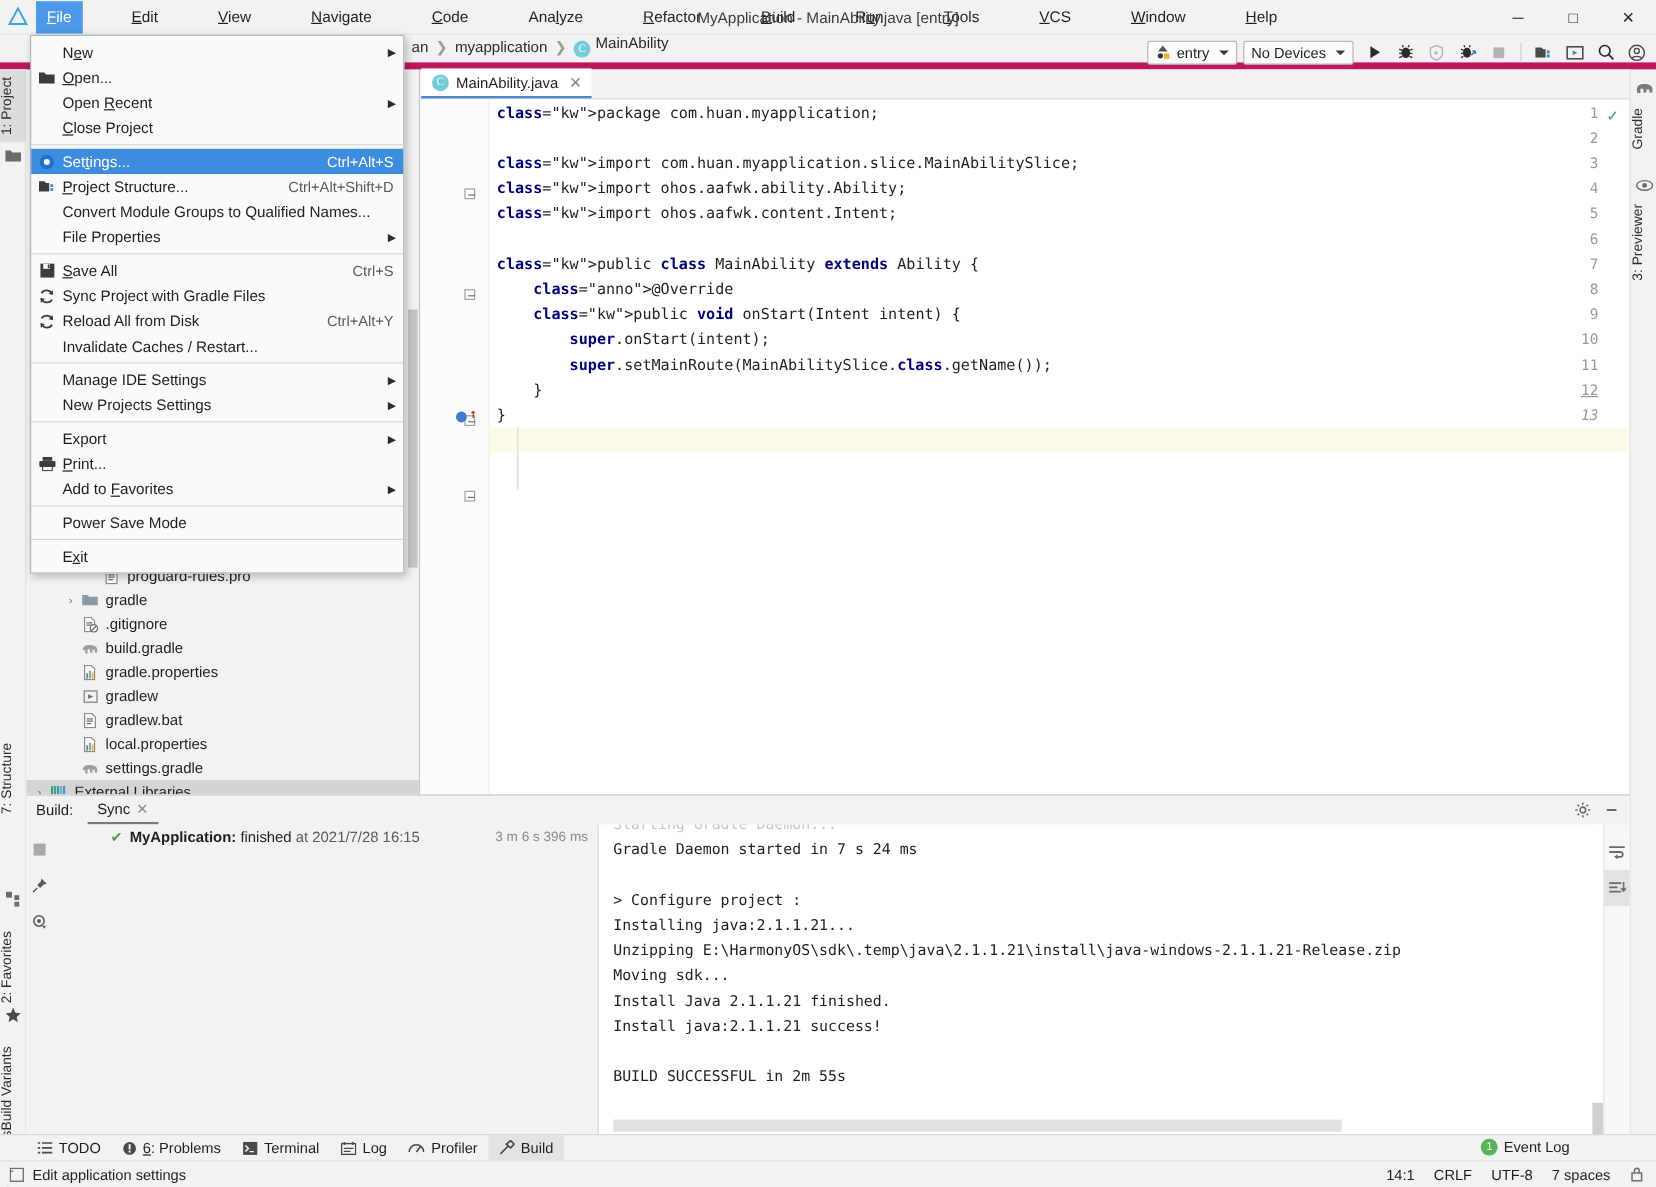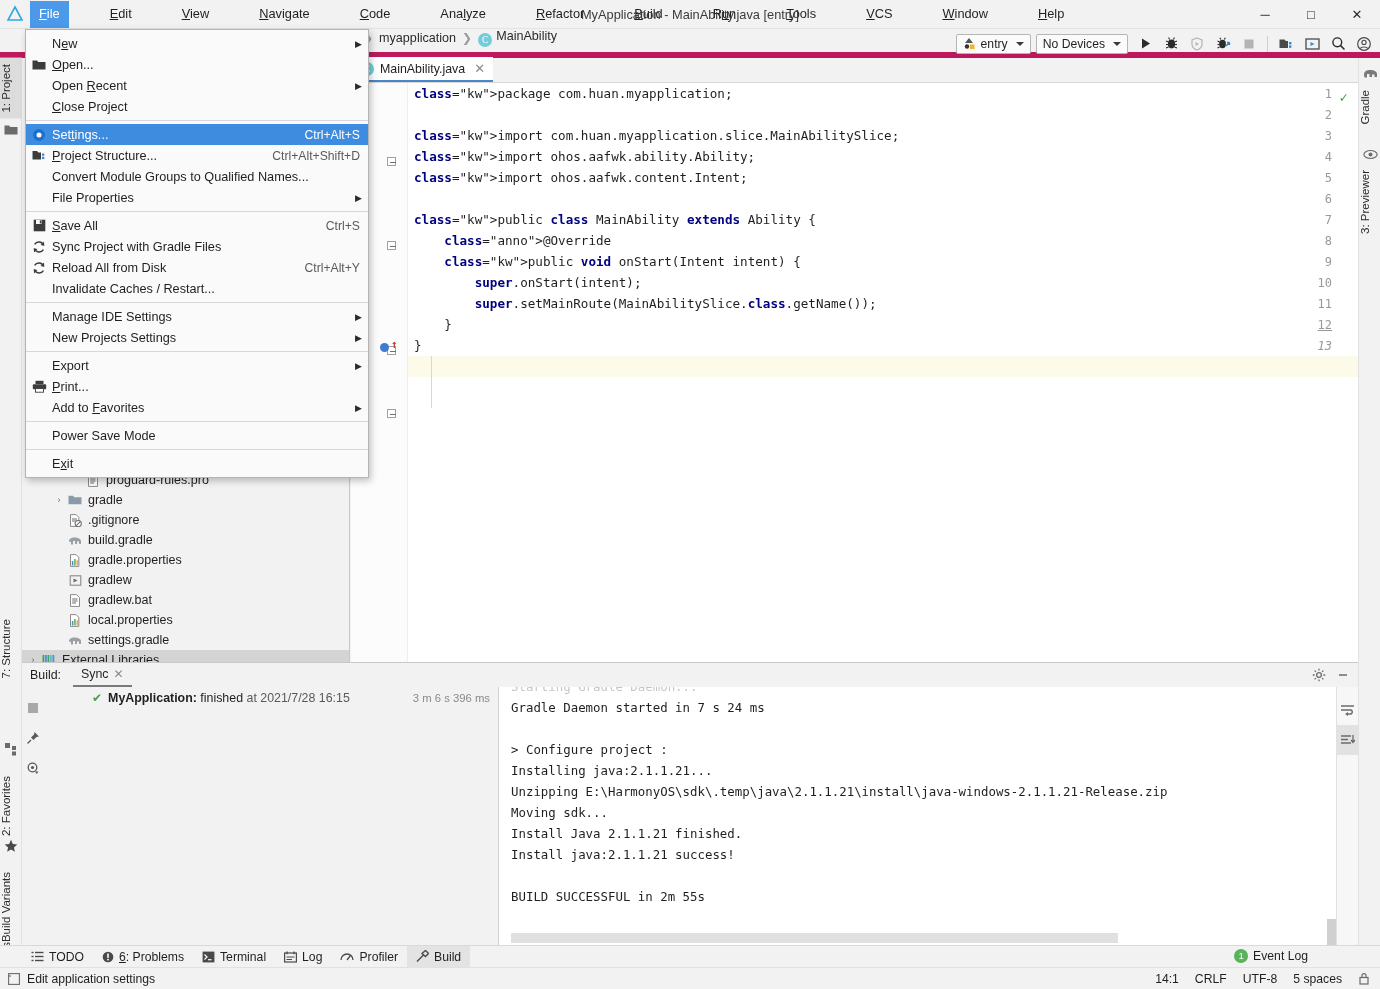--- a/index.html
+++ b/index.html
@@ -93,21 +93,21 @@
   .indent1 { padding-left:30px; }
   .indent2 { padding-left:48px; }
   .trow.sel { background:#d4d4d4; }
   .projscroll {
     position:absolute; right:1px; top:200px; width:8px; height:215px;
     background:#c4c4c4; border-radius:0;
   }
 
   
   .menupop {
-    position:absolute; left:25px; top:29px; width:344px;
+    position:absolute; left:25px; top:29px; width:312px;
     background:#fafafa; border:1px solid #b4b4b4;
     box-shadow:2px 3px 7px rgba(0,0,0,0.24);
     padding:3px 0; z-index:50;
   }
   .mrow {
     display:flex; align-items:center; height:21px; padding:0 6px 0 0;
     font-size:12.7px; color:#1f1f1f; position:relative;
   }
   .mrow .mico { width:26px; display:flex; align-items:center; justify-content:center; }
   .mrow .mlabel { flex:1; white-space:nowrap; }
@@ -844,21 +844,21 @@
             <rect x="0.6" y="0.6" width="10.8" height="10.8" fill="none" stroke="#6b6b6b" stroke-width="1.1"></rect>
             <line x1="0.6" y1="3" x2="3" y2="3" stroke="#6b6b6b" stroke-width="1.1"></line>
           </svg>
       </span>
       <span>Edit application settings</span>
     </div>
     <div class="right">
       <span>14:1</span>
       <span>CRLF</span>
       <span>UTF-8</span>
-      <span>5 spaces</span>
+      <span>7 spaces</span>
       <span class="ic">
         <svg width="12" height="13" viewBox="0 0 12 13">
             <rect x="2" y="5.5" width="8" height="6.5" fill="none" stroke="#6b6b6b" stroke-width="1.2"></rect>
             <path d="M4 5.5 V3.6 A2 2 0 0 1 8 3.6 V5.5" fill="none" stroke="#6b6b6b" stroke-width="1.2"></path>
           </svg>
       </span>
     </div>
   </div>
 
 </div>

